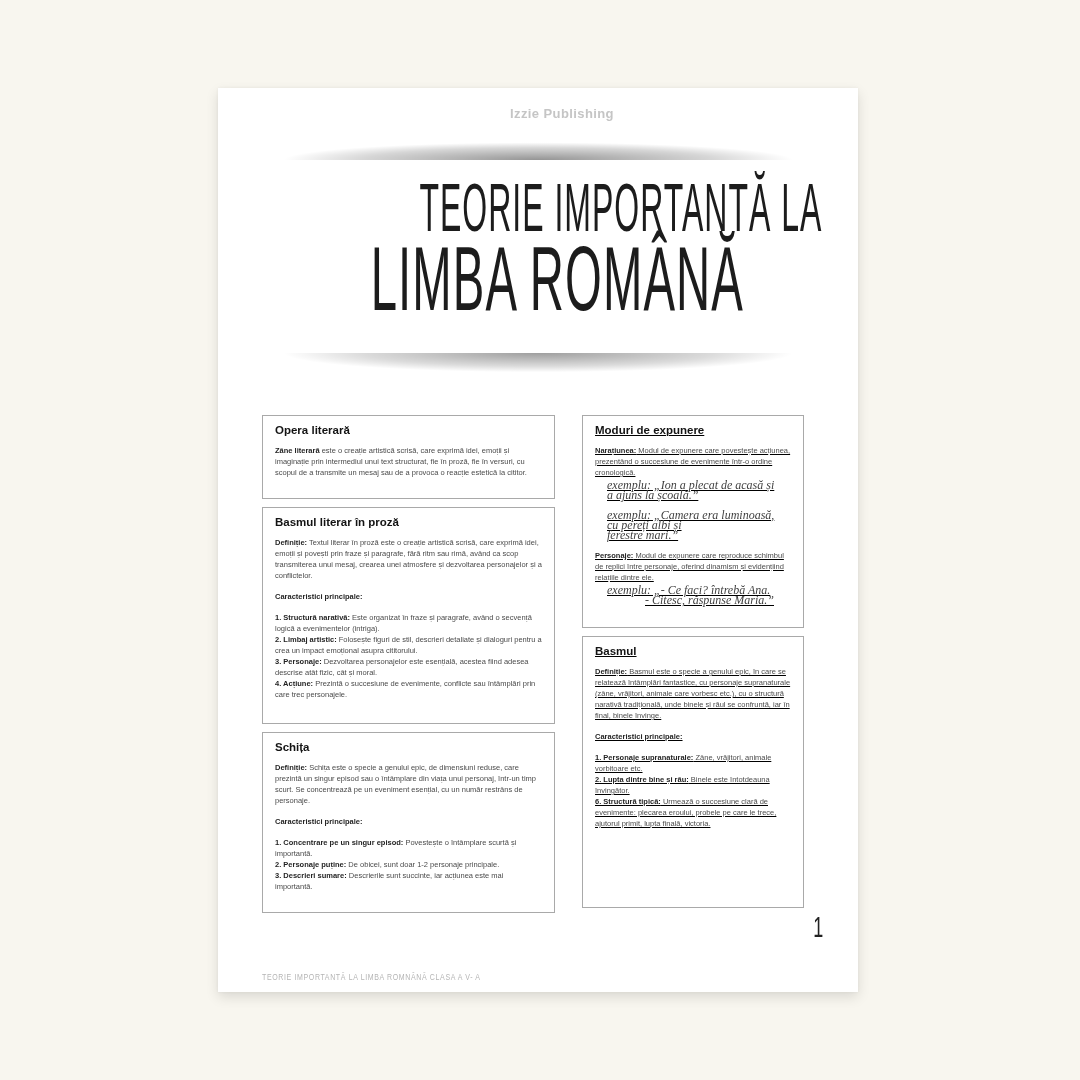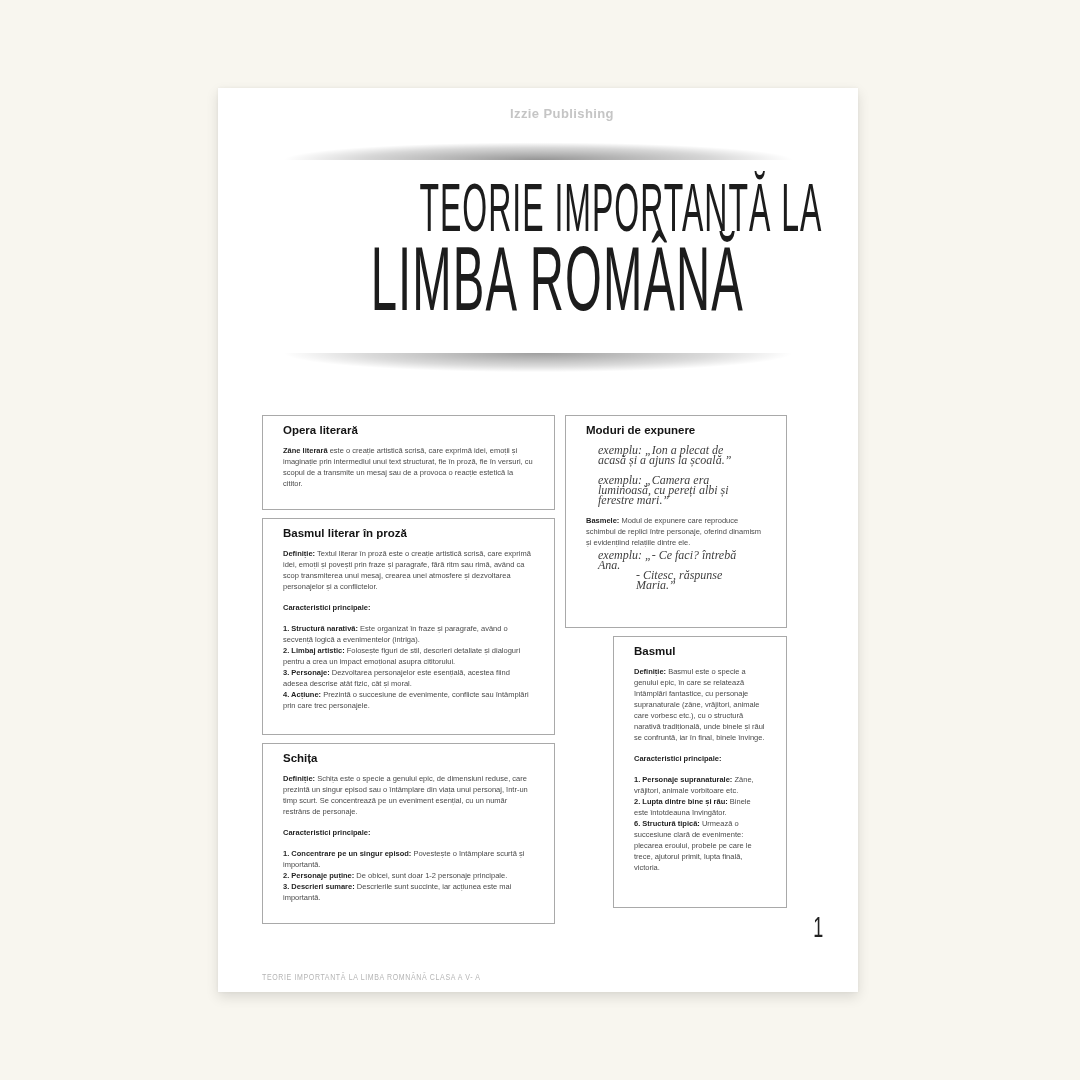--- a/index.html
+++ b/index.html
@@ -38,30 +38,30 @@
   .title1{top:10px;}
   .title1 span{font-size:64px; letter-spacing:2px; transform:scale(.50,1.08);}
   .title2{top:70px;}
   .title2 span{font-size:86px; letter-spacing:2px; transform:scale(.55,1.05);}
   .subtitle{top:160px;}
   .subtitle span{font-size:15px; letter-spacing:2.5px; color:#4f4f4f; transform:scaleX(.8);}
 
   
   .col{position:absolute; top:327px;}
   .col-left{left:44px; width:293px;}
-  .col-right{left:347px; width:222px;}
+  .col-right{left:364px; width:222px;text-decoration:underline;}
   .box{
     border:1px solid var(--border); background:var(--sheet);
-    padding:8px 20px 10px; margin-bottom:8px;
+    padding:8px 12px 10px; margin-bottom:8px;
   }
   .col-left .box:nth-of-type(1){min-height:82px;}
   .col-left .box:nth-of-type(2){min-height:217px;}
   .col-left .box:nth-of-type(3){min-height:181px;}
   .col-right .box:nth-of-type(1){min-height:213px;}
-  .col-right .box:nth-of-type(2){min-height:272px;margin-left:48px;}
+  .col-right .box:nth-of-type(2){min-height:272px;}
   .box-title{font-size:11.5px; font-weight:bold; color:var(--heading); margin:0 0 9px;}
   .para,.line{font-size:7.5px; line-height:11px; color:var(--body);}
   .para{margin:0 0 10px;}
   .para.tight{margin-bottom:2px;}
   .line{margin:0;}
   strong{color:#1f1f1f;}
   .example{
     font-family:"Liberation Serif", serif; font-style:italic;
     font-size:12px; line-height:10px; color:#3f3f3f; margin:0 12px 10px;
   }
@@ -109,28 +109,29 @@
         <p class="para"><strong>Definiție:</strong> Schița este o specie a genului epic, de dimensiuni reduse, care prezintă un singur episod sau o întâmplare din viața unui personaj, într-un timp scurt. Se concentrează pe un eveniment esențial, cu un număr restrâns de personaje.</p>
         <p class="para"><strong>Caracteristici principale:</strong></p>
         <p class="line"><strong>1. Concentrare pe un singur episod:</strong> Povestește o întâmplare scurtă și importantă.</p>
         <p class="line"><strong>2. Personaje puține:</strong> De obicei, sunt doar 1-2 personaje principale.</p>
         <p class="line"><strong>3. Descrieri sumare:</strong> Descrierile sunt succinte, iar acțiunea este mai importantă.</p>
       </section>
     </div>
   <div class="col col-right">
       <section class="box">
         <h3 class="box-title">Moduri de expunere</h3>
+        <p class="para tight"><strong>Narațiunea:</strong> Modul de expunere care povestește acțiunea, prezentând o succesiune de evenimente într-o ordine cronologică.</p>
         <div class="example">
           <div>exemplu: „Ion a plecat de acasă și a ajuns la școală.”</div>
         </div>
         <div class="example">
           <div>exemplu: „Camera era luminoasă, cu pereți albi și</div>
           <div>ferestre mari.”</div>
         </div>
-        <p class="para tight"><strong>Basmele:</strong> Modul de expunere care reproduce schimbul de replici între personaje, oferind dinamism și evidențiind relațiile dintre ele.</p>
+        <p class="para tight"><strong>Personaje:</strong> Modul de expunere care reproduce schimbul de replici între personaje, oferind dinamism și evidențiind relațiile dintre ele.</p>
         <div class="example">
           <div>exemplu: „- Ce faci? întrebă Ana.</div>
           <div class="indent">- Citesc, răspunse Maria.”</div>
         </div>
       </section>
       <section class="box">
         <h3 class="box-title">Basmul</h3>
         <p class="para"><strong>Definiție:</strong> Basmul este o specie a genului epic, în care se relatează întâmplări fantastice, cu personaje supranaturale (zâne, vrăjitori, animale care vorbesc etc.), cu o structură narativă tradițională, unde binele și răul se confruntă, iar în final, binele învinge.</p>
         <p class="para"><strong>Caracteristici principale:</strong></p>
         <p class="line"><strong>1. Personaje supranaturale:</strong> Zâne, vrăjitori, animale vorbitoare etc.</p>

